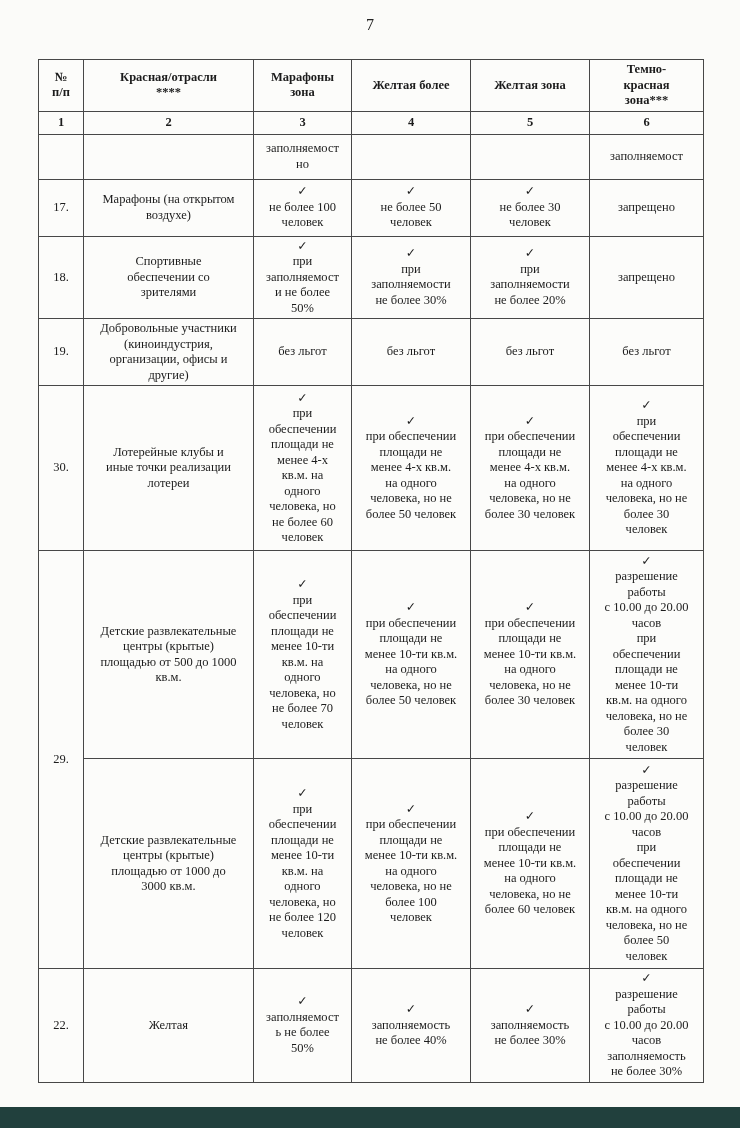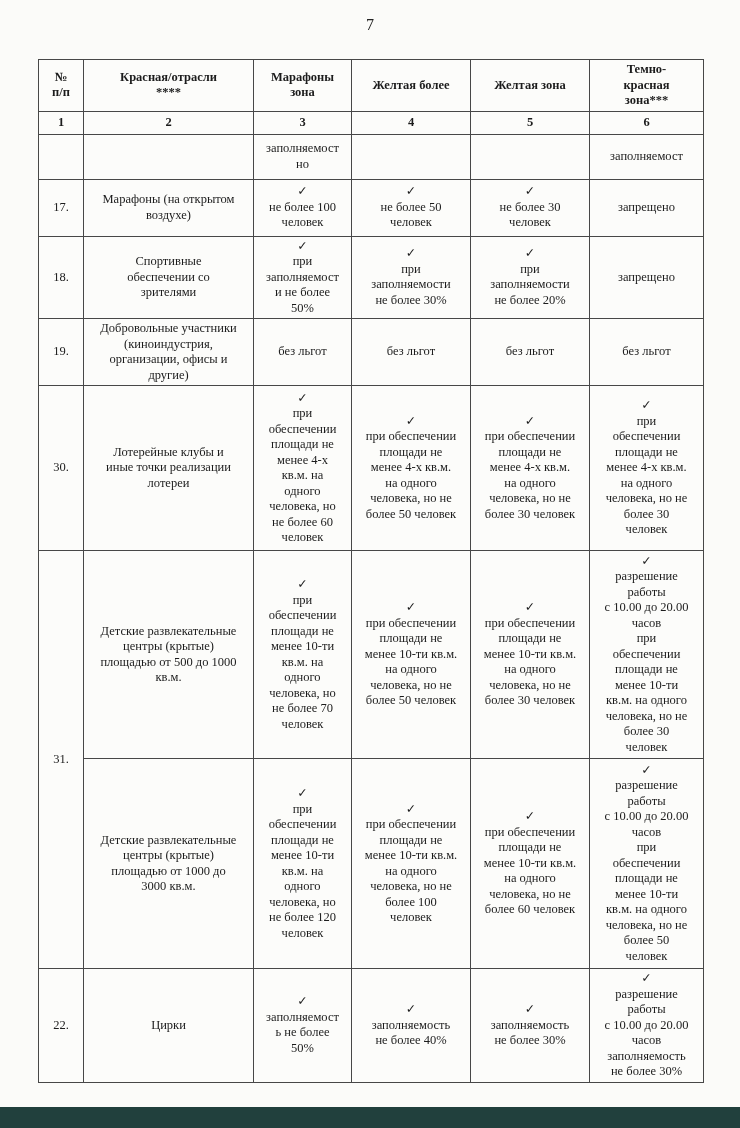--- a/index.html
+++ b/index.html
@@ -166,21 +166,21 @@
 обеспечении
 площади не
 менее 4-х кв.м.
 на одного
 человека, но не
 более 30
 человек</td>
     </tr>
 
     <tr style="height:208px">
-      <td class="num-cell" rowspan="2">31.</td>
+      <td class="num-cell" rowspan="2">29.</td>
       <td class="name-cell">Детские развлекательные
 центры (крытые)
 площадью от 500 до 1000
 кв.м.</td>
       <td>✓
 при
 обеспечении
 площади не
 менее 10-ти
 кв.м. на
@@ -257,21 +257,21 @@
 площади не
 менее 10-ти
 кв.м. на одного
 человека, но не
 более 50
 человек</td>
     </tr>
 
     <tr style="height:108px">
       <td class="num-cell">22.</td>
-      <td class="name-cell">Цирки</td>
+      <td class="name-cell">Желтая</td>
       <td>✓
 заполняемост
 ь не более
 50%</td>
       <td>✓
 заполняемость
 не более 40%</td>
       <td>✓
 заполняемость
 не более 30%</td>

